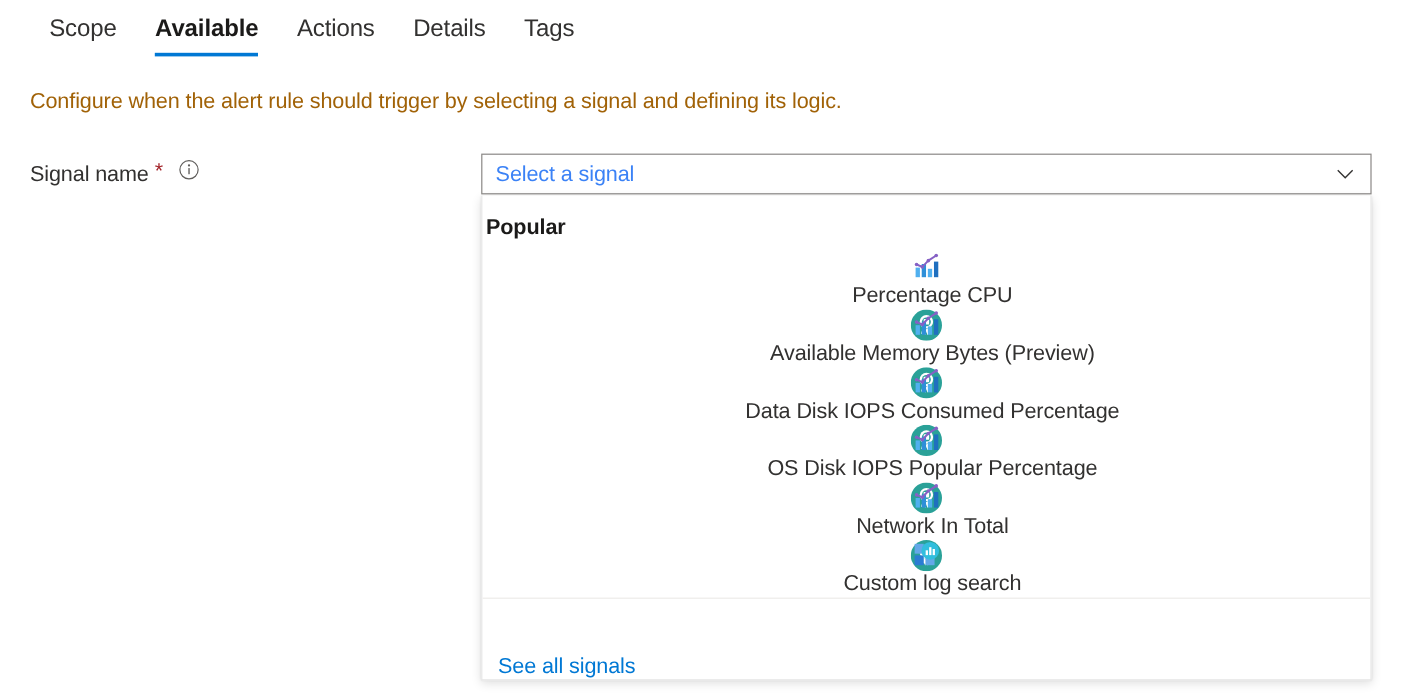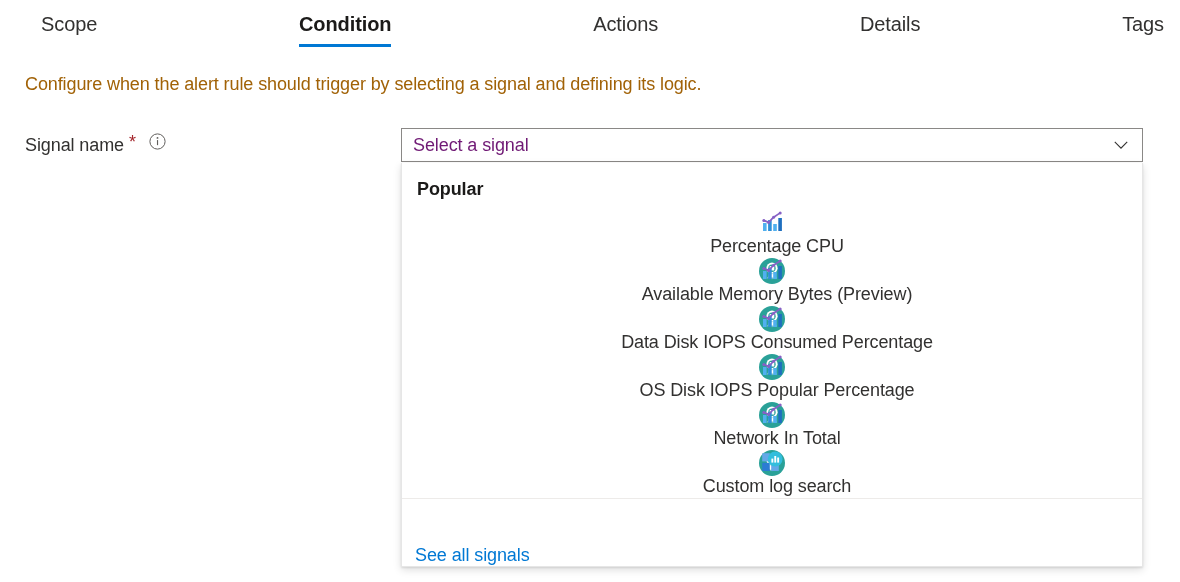--- a/index.html
+++ b/index.html
@@ -21,21 +21,20 @@
   .tabbar {
     position: absolute;
     left: 0;
     top: 0;
     width: 1180px;
     height: 52px;
     display: flex;
     align-items: flex-start;
     padding-left: 25px;
     box-sizing: border-box;
-    justify-content: space-between;
   }
   .tab {
     position: relative;
     font-size: 20px;
     line-height: 1;
     color: #323130;
     padding: 14px 16px 13px 16px;
     cursor: pointer;
     white-space: nowrap;
     letter-spacing: -0.1px;
@@ -106,21 +105,21 @@
     background: #ffffff;
     display: flex;
     align-items: center;
     cursor: pointer;
   }
   .combobox-value {
     flex: 1;
     padding-left: 11px;
     font-size: 18px;
     line-height: 22px;
-    color: #701a75;
+    color: #3b82f6;
     letter-spacing: -0.1px;
     white-space: nowrap;
     overflow: hidden;
   }
   .combobox-chevron {
     width: 42px;
     height: 32px;
     display: flex;
     align-items: center;
     justify-content: center;
@@ -141,21 +140,21 @@
     box-shadow: 0 3px 8px rgba(0,0,0,0.13), 0 0.6px 1.8px rgba(0,0,0,0.10);
     display: flex;
     flex-direction: column;
     overflow: hidden;
   }
   .group-header {
     font-size: 18px;
     font-weight: 700;
     color: #1b1a19;
     line-height: 22px;
-    padding: 15px 0 10px 15px;
+    padding: 15px 0 10px 3px;
     letter-spacing: -0.1px;
     white-space: nowrap;
   }
   .option-list {
     flex: 1;
   }
   .option-row {
     height: 48px;
     display: flex;
     align-items: center;
@@ -214,21 +213,21 @@
   }
 </style>
 </head>
 <body>
 
 <div class="tabbar">
   <div class="tab">
     <span>Scope</span>
   </div>
   <div class="tab active">
-    <span>Condition</span>
+    <span>Available</span>
   </div>
   <div class="tab">
     <span>Actions</span>
   </div>
   <div class="tab">
     <span>Details</span>
   </div>
   <div class="tab">
     <span>Tags</span>
   </div>

